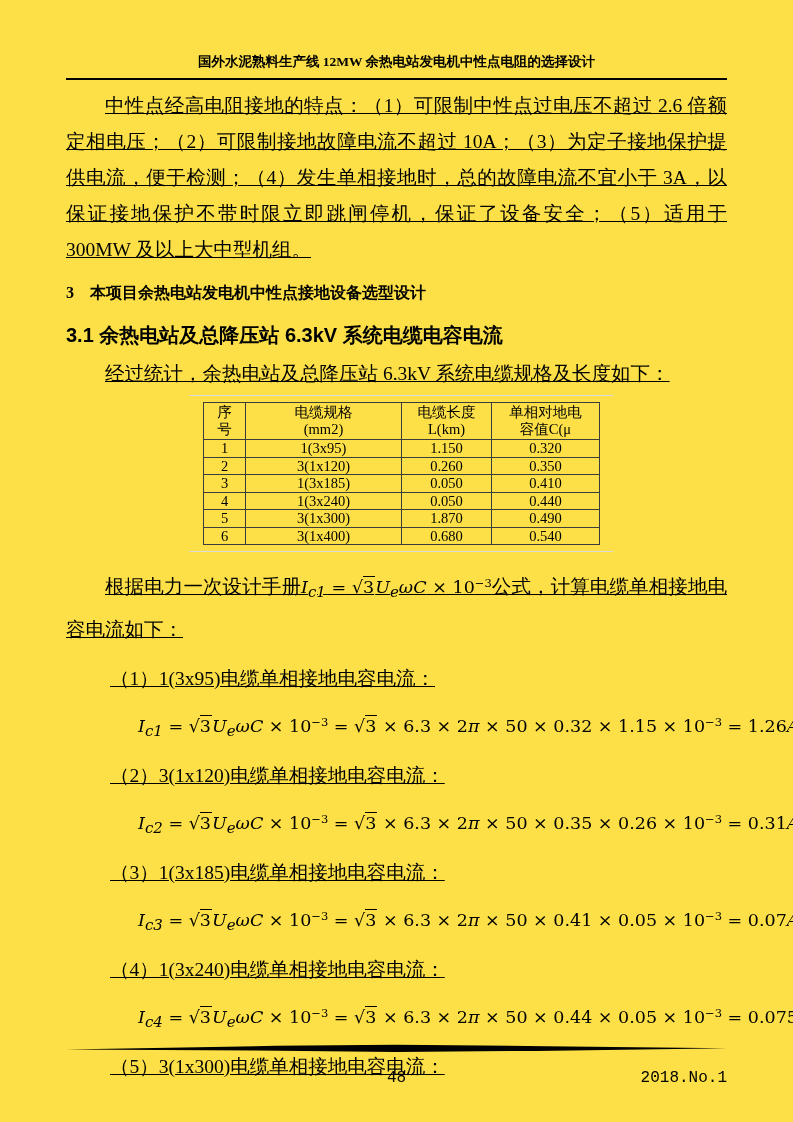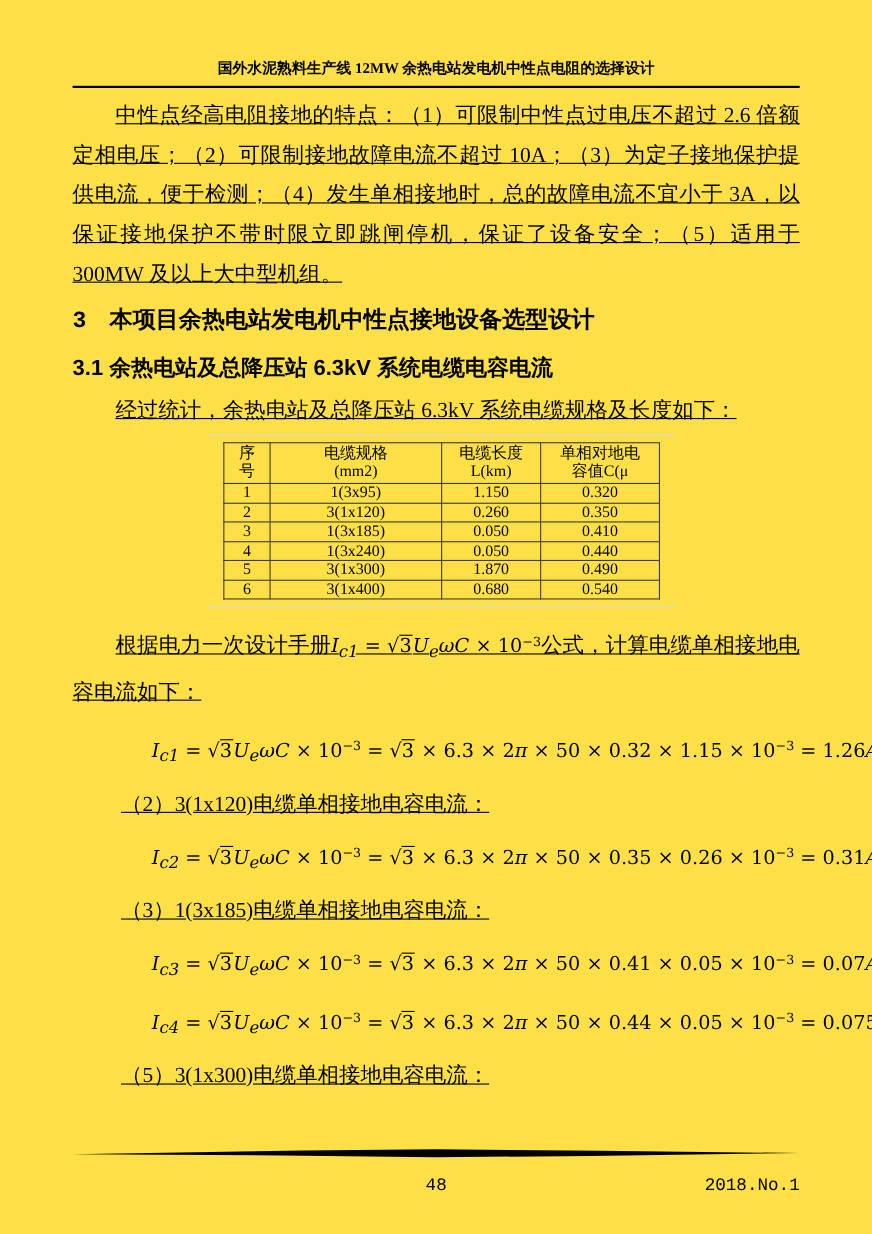--- a/index.html
+++ b/index.html
@@ -13,22 +13,22 @@
     text-align:center;font-size:13.5px;font-weight:600;line-height:19px;
     padding-bottom:7px;border-bottom:2px solid #000;
   }
   
   .body-par{font-size:19.5px;line-height:36px;text-align:justify;margin:0;text-decoration:underline;}
   .indent{text-indent:2em;}
   .par1{margin-top:8px;}
   .par2{margin-top:8px;}
   .par3{margin-top:20px;line-height:37px;}
   h1.sec{
-    font-family:Liberation Mono, monospace;
-    font-size:21px;font-weight:bold;margin:10px 0 0;line-height:30px;
+    font-family:Liberation Serif, serif;
+    font-size:16px;font-weight:bold;margin:10px 0 0;line-height:30px;
   }
   h2.subsec{
     font-family:"Liberation Sans","DejaVu Sans",sans-serif;
     font-size:20px;font-weight:bold;margin:14px 0 0;line-height:26px;
   }
   
   .table-wrap{margin:10px 0 0 137px;width:396px;position:relative;}
   .table-wrap::before,.table-wrap::after{
     content:"";position:absolute;left:-14px;right:-14px;border-top:1px solid #dcdcdc;
   }
@@ -130,25 +130,27 @@
             <td>0.680</td>
             <td>0.540</td>
           </tr>
         </tbody>
     </table>
   </div>
 
   <p class="body-par indent par3"><span>根据电力一次设计手册</span><span class="formula" id="inline-formula"><span class="tok-i">I</span><span class="tok-sub">c1</span><span class="tok-t"> = </span><span class="sqrt"><span class="rad">√</span><span class="radicand">3</span></span><span class="tok-i">U</span><span class="tok-sub">e</span><span class="tok-i">ω</span><span class="tok-i">C</span><span class="tok-t"> × 10</span><span class="tok-sup">−3</span></span><span>公式，计算电缆单相接地电容电流如下：</span></p>
 
   <div id="calc-list">
+      <p class="body-par item">（1）1(3x95)电缆单相接地电容电流：</p>
       <p class="formula-line"><span class="formula"><span class="tok-i">I</span><span class="tok-sub">c1</span><span class="tok-t"> = </span><span class="sqrt"><span class="rad">√</span><span class="radicand">3</span></span><span class="tok-i">U</span><span class="tok-sub">e</span><span class="tok-i">ω</span><span class="tok-i">C</span><span class="tok-t"> × 10</span><span class="tok-sup">−3</span><span class="tok-t"> = </span><span class="sqrt"><span class="rad">√</span><span class="radicand">3</span></span><span class="tok-t"> × 6.3 × 2</span><span class="tok-i">π</span><span class="tok-t"> × 50 × 0.32 × 1.15 × 10</span><span class="tok-sup">−3</span><span class="tok-t"> = 1.26</span><span class="tok-i">A</span></span></p>
       <p class="body-par item">（2）3(1x120)电缆单相接地电容电流：</p>
       <p class="formula-line"><span class="formula"><span class="tok-i">I</span><span class="tok-sub">c2</span><span class="tok-t"> = </span><span class="sqrt"><span class="rad">√</span><span class="radicand">3</span></span><span class="tok-i">U</span><span class="tok-sub">e</span><span class="tok-i">ω</span><span class="tok-i">C</span><span class="tok-t"> × 10</span><span class="tok-sup">−3</span><span class="tok-t"> = </span><span class="sqrt"><span class="rad">√</span><span class="radicand">3</span></span><span class="tok-t"> × 6.3 × 2</span><span class="tok-i">π</span><span class="tok-t"> × 50 × 0.35 × 0.26 × 10</span><span class="tok-sup">−3</span><span class="tok-t"> = 0.31</span><span class="tok-i">A</span></span></p>
       <p class="body-par item">（3）1(3x185)电缆单相接地电容电流：</p>
       <p class="formula-line"><span class="formula"><span class="tok-i">I</span><span class="tok-sub">c3</span><span class="tok-t"> = </span><span class="sqrt"><span class="rad">√</span><span class="radicand">3</span></span><span class="tok-i">U</span><span class="tok-sub">e</span><span class="tok-i">ω</span><span class="tok-i">C</span><span class="tok-t"> × 10</span><span class="tok-sup">−3</span><span class="tok-t"> = </span><span class="sqrt"><span class="rad">√</span><span class="radicand">3</span></span><span class="tok-t"> × 6.3 × 2</span><span class="tok-i">π</span><span class="tok-t"> × 50 × 0.41 × 0.05 × 10</span><span class="tok-sup">−3</span><span class="tok-t"> = 0.07</span><span class="tok-i">A</span></span></p>
+      <p class="body-par item">（4）1(3x240)电缆单相接地电容电流：</p>
       <p class="formula-line"><span class="formula"><span class="tok-i">I</span><span class="tok-sub">c4</span><span class="tok-t"> = </span><span class="sqrt"><span class="rad">√</span><span class="radicand">3</span></span><span class="tok-i">U</span><span class="tok-sub">e</span><span class="tok-i">ω</span><span class="tok-i">C</span><span class="tok-t"> × 10</span><span class="tok-sup">−3</span><span class="tok-t"> = </span><span class="sqrt"><span class="rad">√</span><span class="radicand">3</span></span><span class="tok-t"> × 6.3 × 2</span><span class="tok-i">π</span><span class="tok-t"> × 50 × 0.44 × 0.05 × 10</span><span class="tok-sup">−3</span><span class="tok-t"> = 0.075</span><span class="tok-i">A</span></span></p>
       <p class="body-par item">（5）3(1x300)电缆单相接地电容电流：</p>
     </div>
 
   <div class="footer">
     <svg class="footer-bar" viewBox="0 0 661 9" preserveAspectRatio="none">
       <polygon points="0,5.4 210,1.8 330,0.7 480,2.2 661,4.2 470,6.9 330,8 190,6.4" fill="#000"></polygon>
     </svg>
     <div class="footer-line">
       <span class="page-num">48</span>

